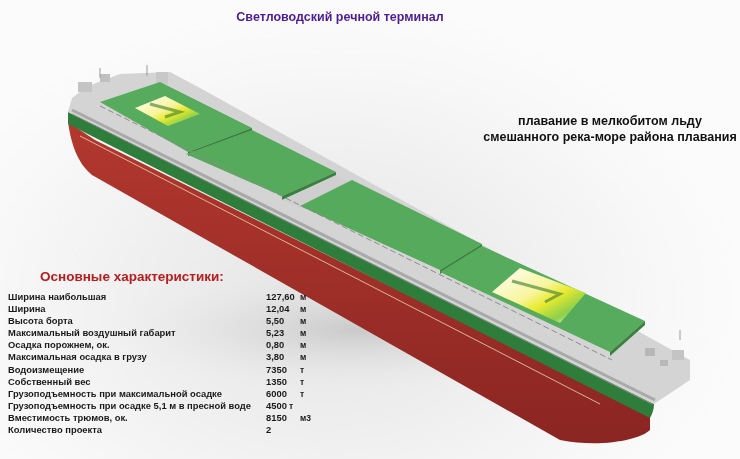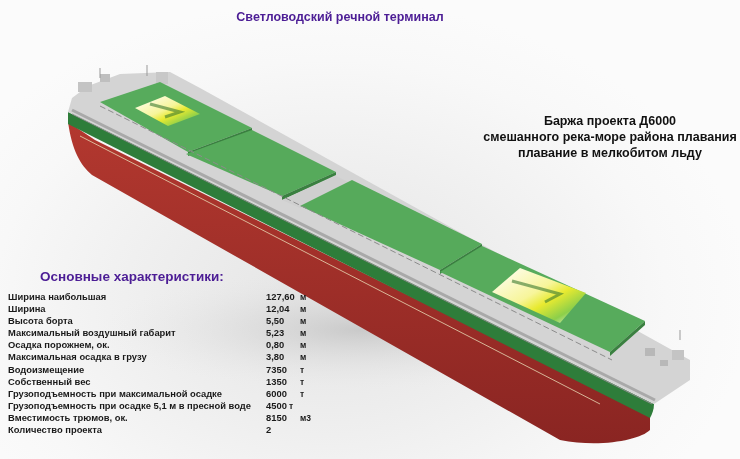--- a/index.html
+++ b/index.html
@@ -40,21 +40,21 @@
       position: absolute;
       left: 0;
       top: 0;
     }
     .specs-title {
       position: absolute;
       left: 40px;
       top: 269px;
       font-weight: bold;
       font-size: 13.5px;
-      color: #4c1d95;
+      color: #b91c1c;
     }
     .specs-table {
       position: absolute;
       left: 8px;
       top: 291px;
       font-weight: bold;
       font-size: 9.4px;
       color: #1a1a1a;
     }
     .spec-row {
@@ -67,23 +67,22 @@
     .spec-value { position: absolute; left: 258px; }
     .spec-unit  { position: absolute; left: 292px; font-size: 8.5px; }
     .spec-unit.tight { left: 281px; }
   </style>
 </head>
 <body>
 
 <div class="page-title">Светловодский речной терминал</div>
 
 <div class="barge-caption">
-  <div>Баржа проекта Д6000</div>
+  <div>плавание в мелкобитом льду</div>
   <div>смешанного река-море района плавания</div>
-  <div>плавание в мелкобитом льду</div>
 </div>
 
 <svg class="barge-svg" width="740" height="459" viewBox="0 0 740 459" xmlns="http://www.w3.org/2000/svg">
   <defs>
     <radialGradient id="shadow" cx="0.5" cy="0.5" r="0.5">
       <stop offset="0%" stop-color="#bdbdbd" stop-opacity="0.7"></stop>
       <stop offset="100%" stop-color="#e8e8e8" stop-opacity="0"></stop>
     </radialGradient>
     <linearGradient id="logoGrad" x1="0" y1="0" x2="1" y2="1">
       <stop offset="0%" stop-color="#ffffff"></stop>

